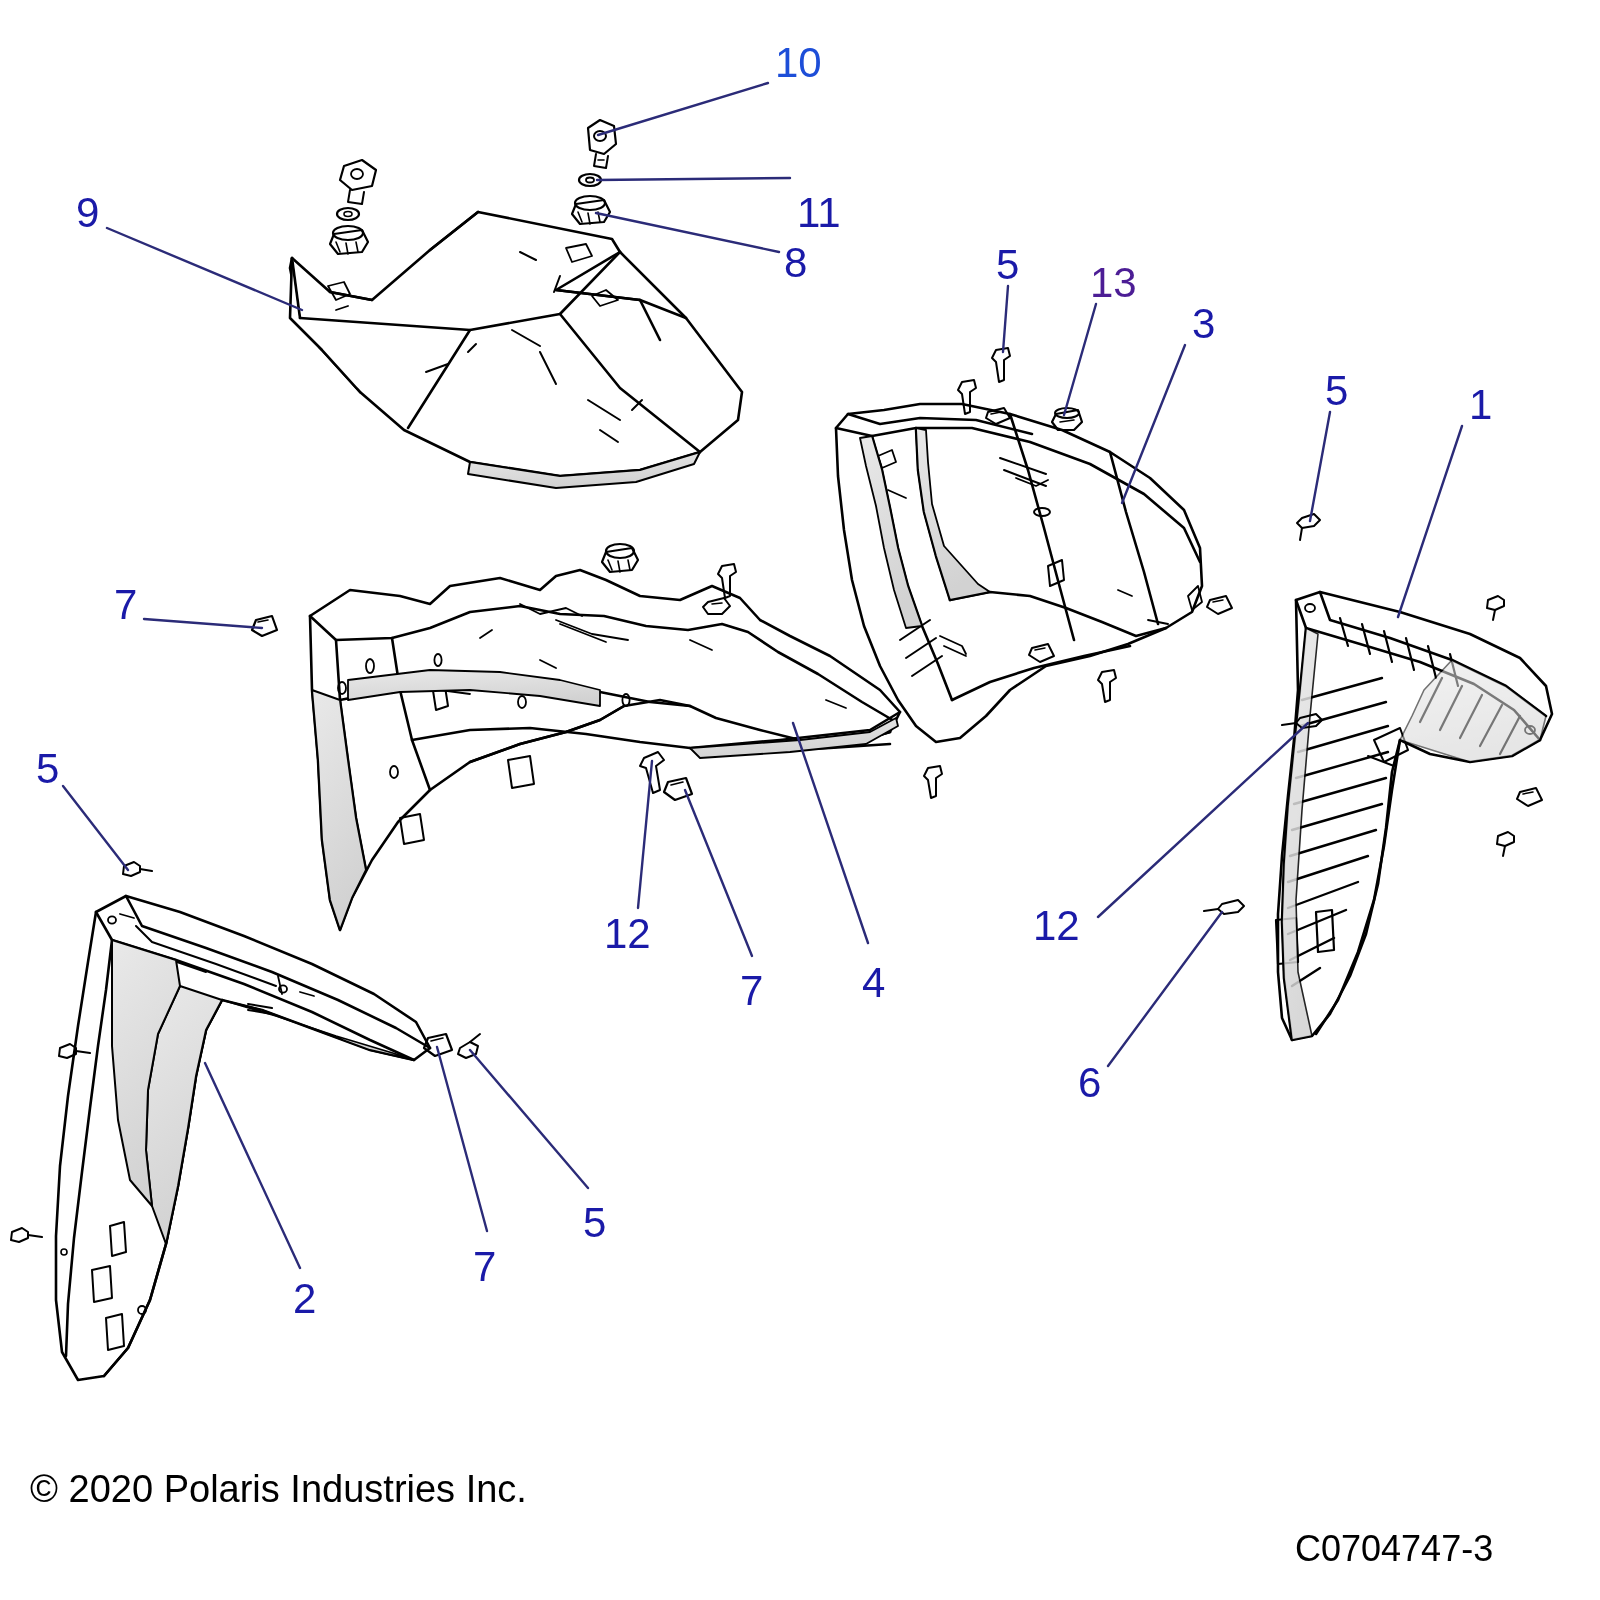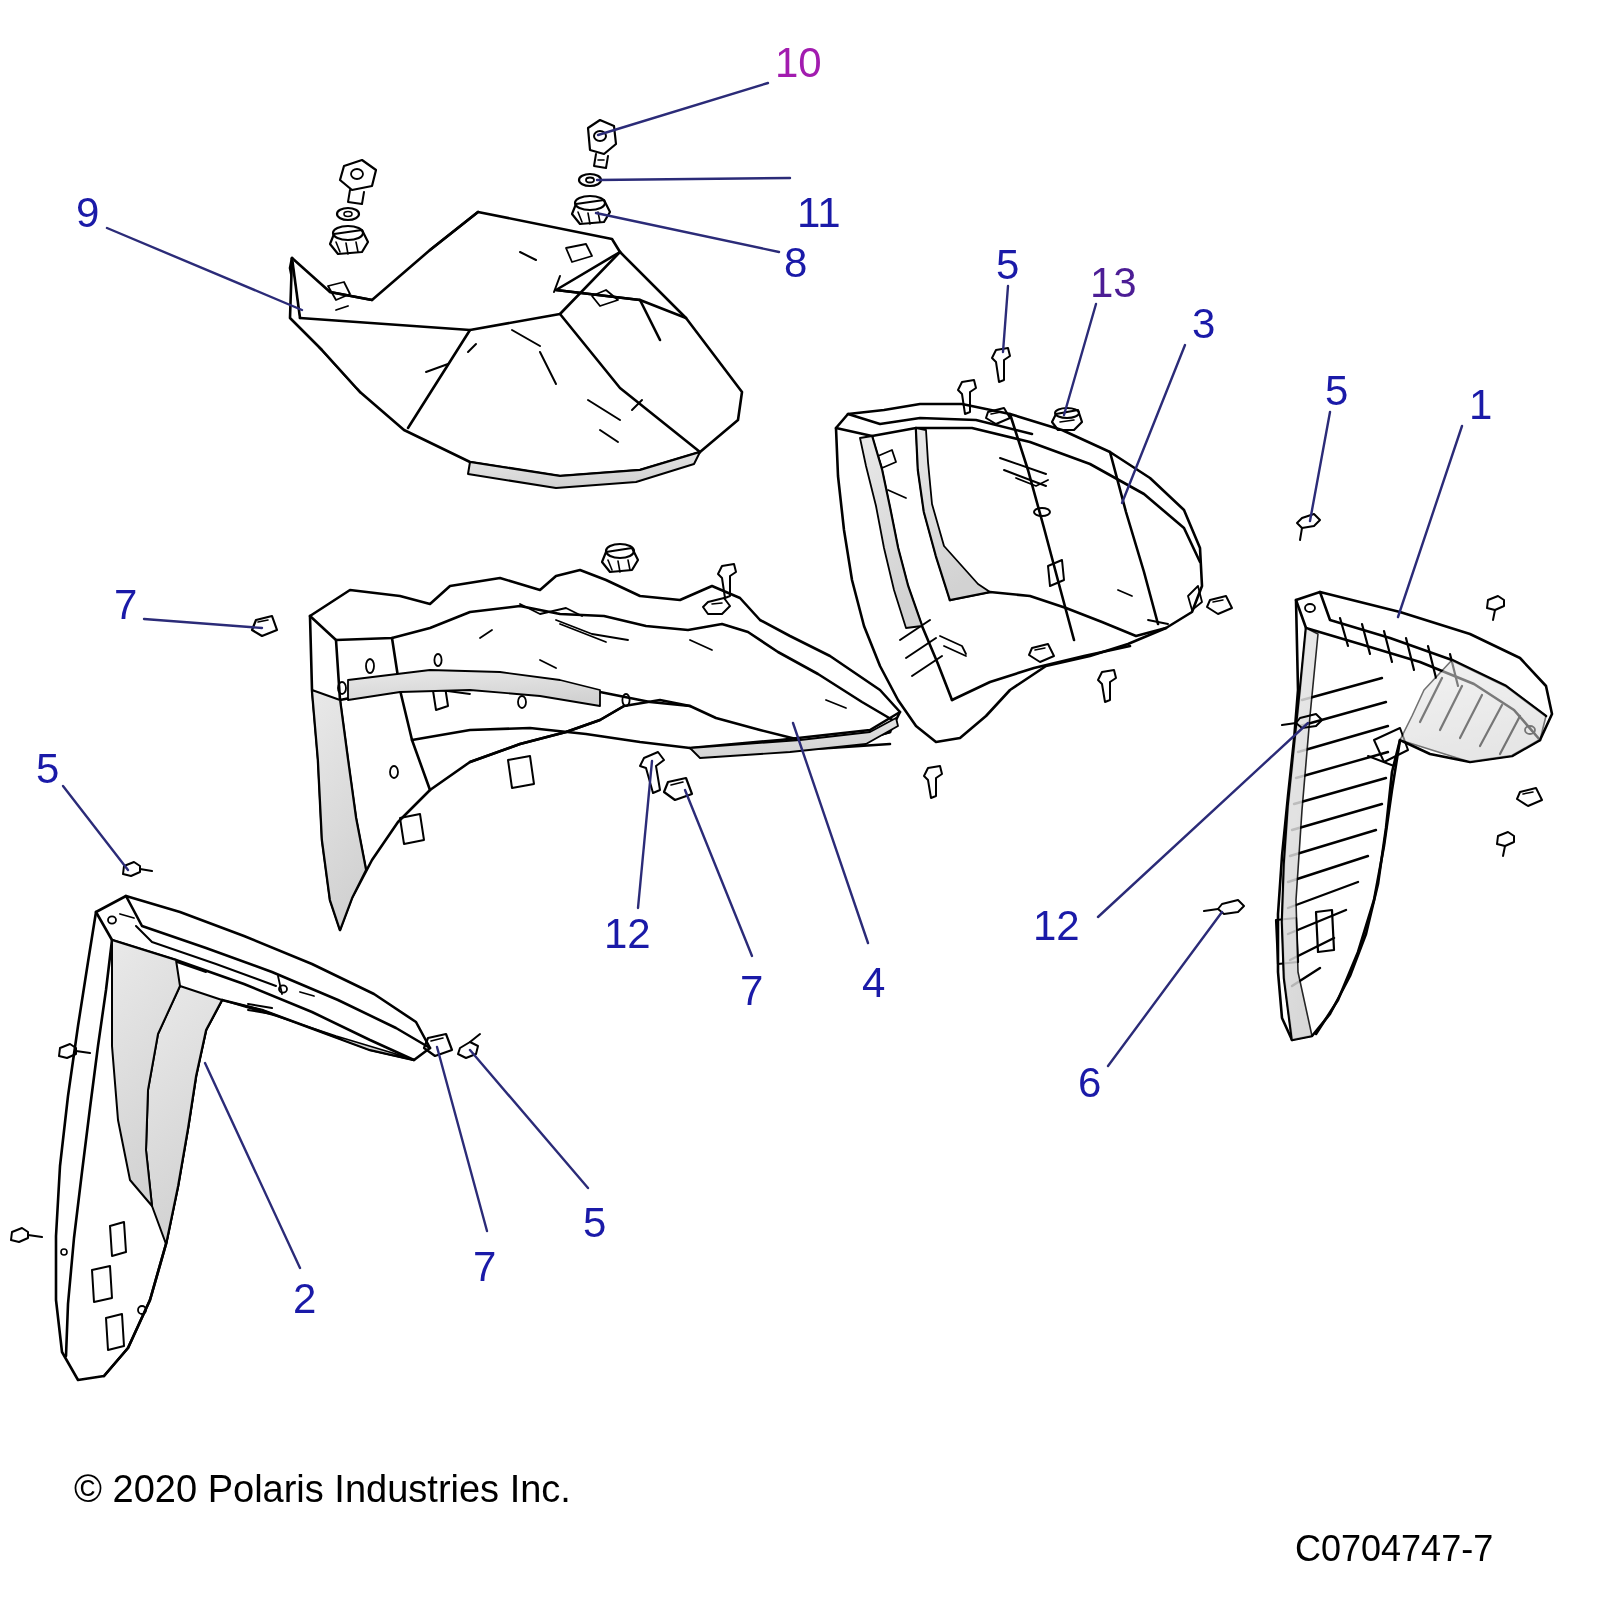--- a/index.html
+++ b/index.html
@@ -20,21 +20,20 @@
     white-space:nowrap;
     user-select:none;
   }
   .copyright{
     position:absolute;
     left:30px;top:1468px;
     color:#000000;
     font-family:"Liberation Sans", sans-serif;
     font-size:38px;
     white-space:nowrap;
-    margin-left:44px;
   }
   .docnum{
     position:absolute;
     left:1295px;top:1528px;
     color:#000000;
     font-family:"Liberation Sans", sans-serif;
     font-size:36px;
     white-space:nowrap;
   }
 </style>
@@ -449,21 +448,21 @@
         <polyline points="868,943 793,723" stroke="#2b2b78"></polyline>
         <polyline points="1098,917 1308,723" stroke="#2b2b78"></polyline>
         <polyline points="1108,1066 1222,912" stroke="#2b2b78"></polyline>
         <polyline points="487,1231 437,1047" stroke="#2b2b78"></polyline>
         <polyline points="588,1188 470,1050" stroke="#2b2b78"></polyline>
         <polyline points="300,1268 205,1063" stroke="#2b2b78"></polyline>
       </g>
   </svg>
 
   <div id="callout-group">
-      <div class="callout-label" style="left: 775px; top: 42px; color: #a21caf;">10</div>
+      <div class="callout-label" style="left: 775px; top: 42px; color: #1d4ed8;">10</div>
       <div class="callout-label" style="left: 797px; top: 148px; color: rgb(26, 26, 168); margin-top: 44px;">11</div>
       <div class="callout-label" style="left: 76px; top: 192px; color: rgb(26, 26, 168);">9</div>
       <div class="callout-label" style="left: 784px; top: 242px; color: rgb(26, 26, 168);">8</div>
       <div class="callout-label" style="left: 996px; top: 244px; color: rgb(26, 26, 168);">5</div>
       <div class="callout-label" style="left: 1090px; top: 262px; color: #4c1d95;">13</div>
       <div class="callout-label" style="left: 1192px; top: 303px; color: rgb(26, 26, 168);">3</div>
       <div class="callout-label" style="left: 1325px; top: 370px; color: rgb(26, 26, 168);">5</div>
       <div class="callout-label" style="left: 1469px; top: 384px; color: rgb(26, 26, 168);">1</div>
       <div class="callout-label" style="left: 114px; top: 584px; color: rgb(26, 26, 168);">7</div>
       <div class="callout-label" style="left: 36px; top: 748px; color: rgb(26, 26, 168);">5</div>
@@ -471,15 +470,15 @@
       <div class="callout-label" style="left: 740px; top: 970px; color: rgb(26, 26, 168);">7</div>
       <div class="callout-label" style="left: 862px; top: 962px; color: rgb(26, 26, 168);">4</div>
       <div class="callout-label" style="left: 1033px; top: 905px; color: rgb(26, 26, 168);">12</div>
       <div class="callout-label" style="left: 1078px; top: 1062px; color: rgb(26, 26, 168);">6</div>
       <div class="callout-label" style="left: 473px; top: 1246px; color: rgb(26, 26, 168);">7</div>
       <div class="callout-label" style="left: 583px; top: 1202px; color: rgb(26, 26, 168);">5</div>
       <div class="callout-label" style="left: 293px; top: 1278px; color: rgb(26, 26, 168);">2</div>
     </div>
 
   <div class="copyright">© 2020 Polaris Industries Inc.</div>
-  <div class="docnum">C0704747-7</div>
+  <div class="docnum">C0704747-3</div>
 
 </div>
 
 </body></html>

